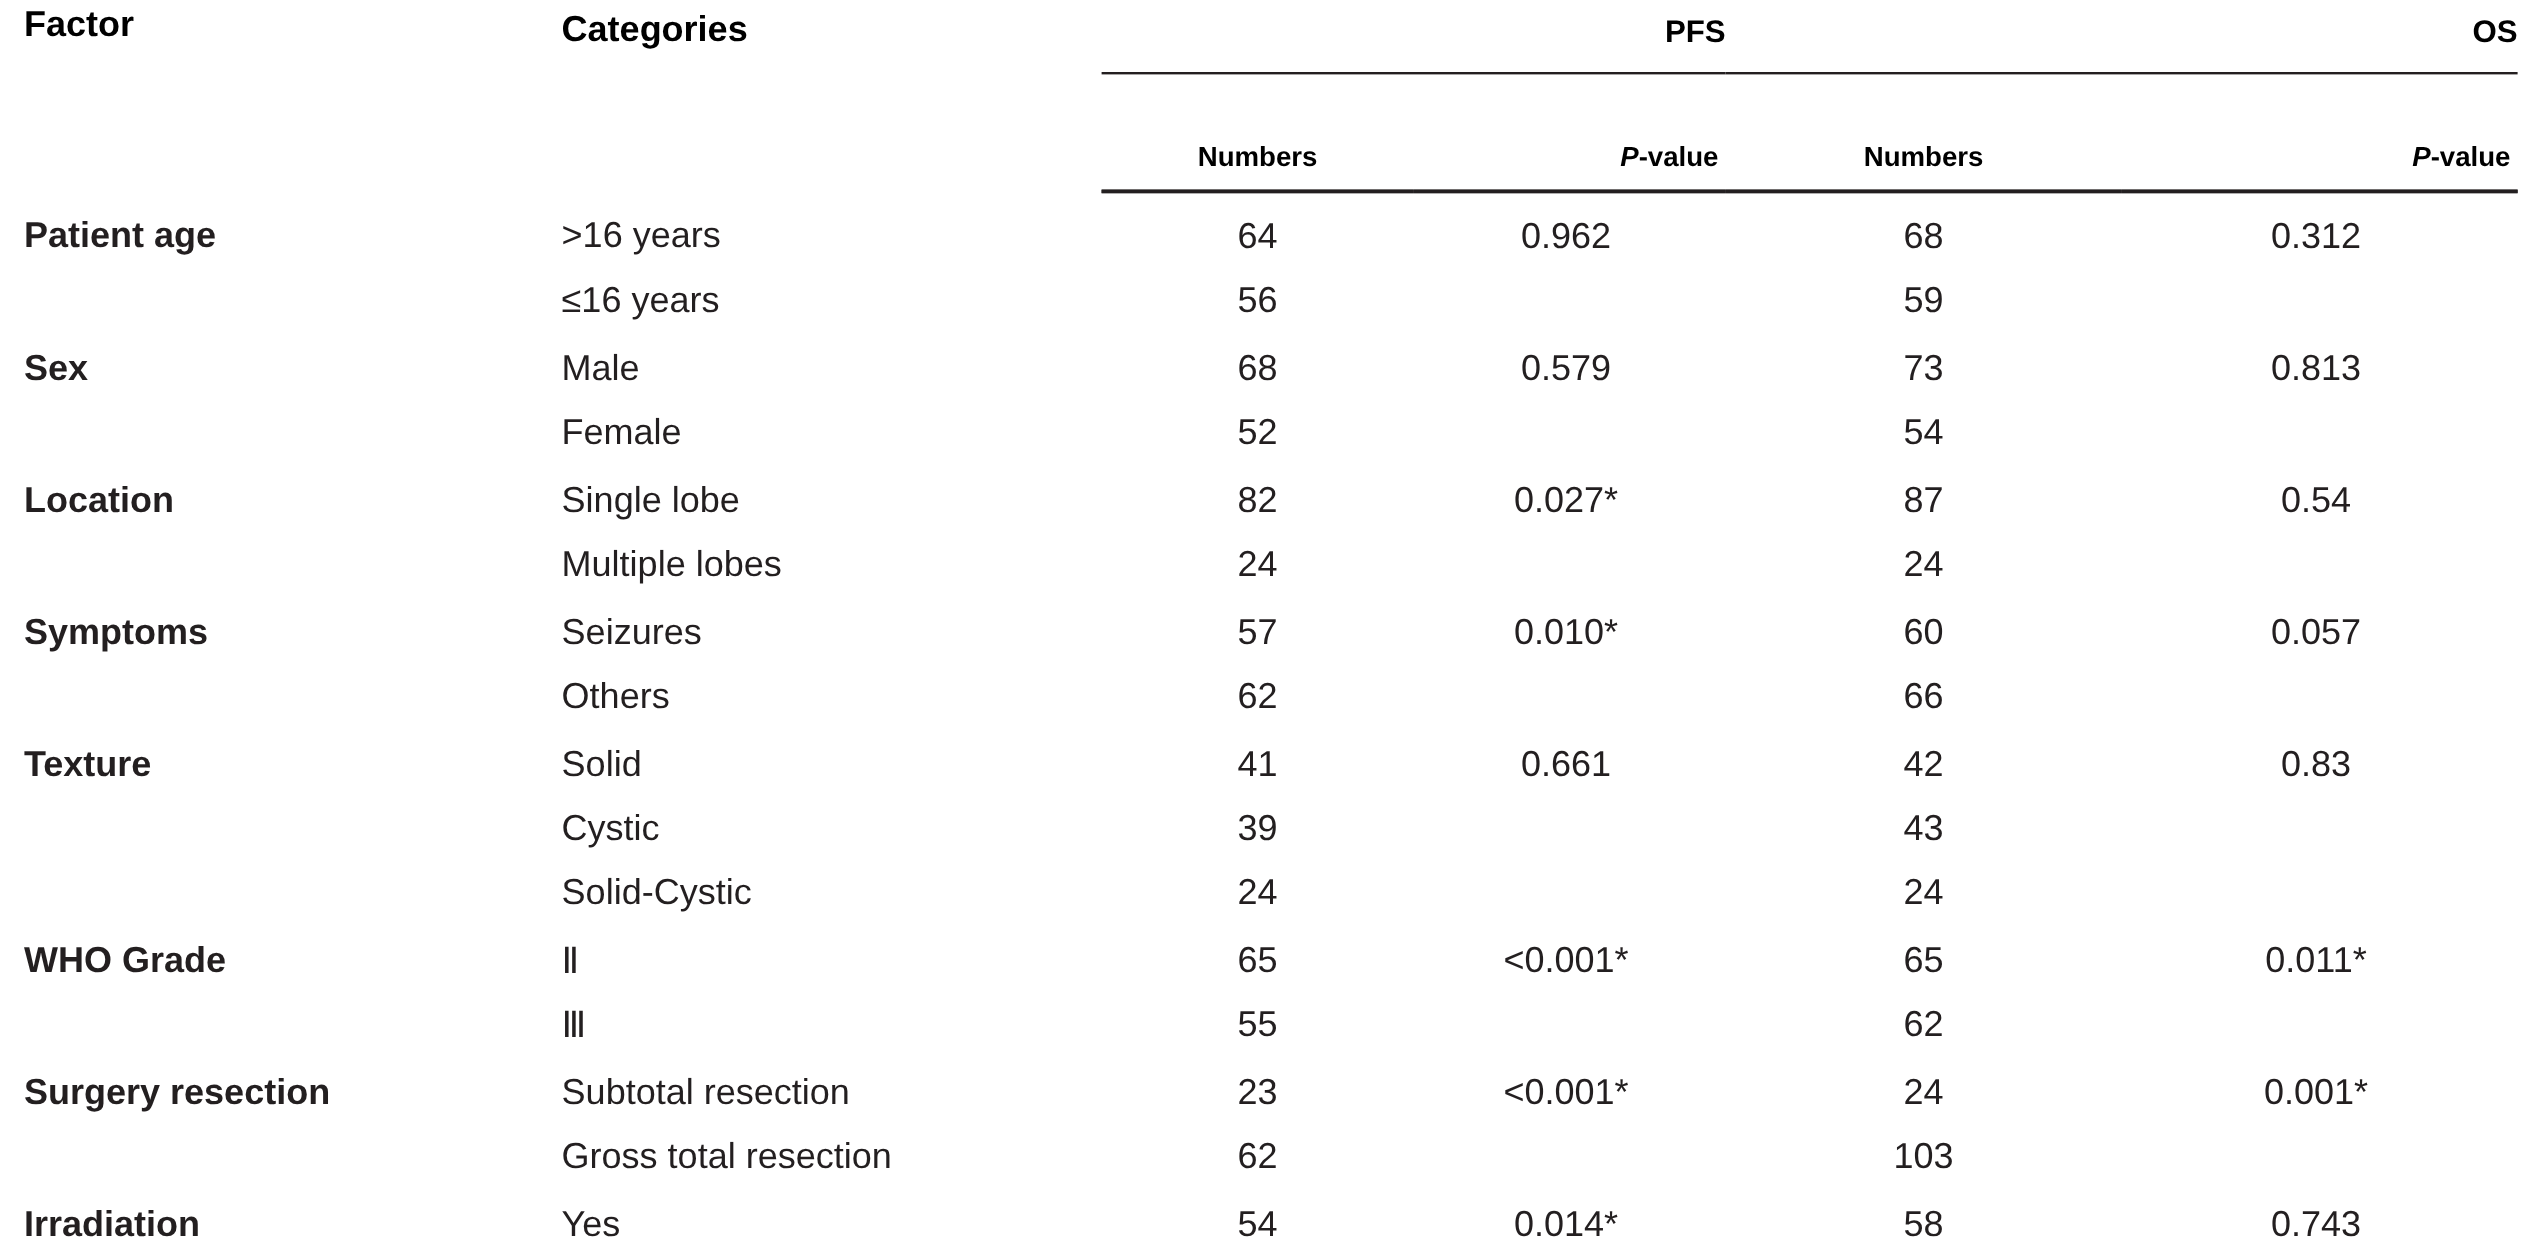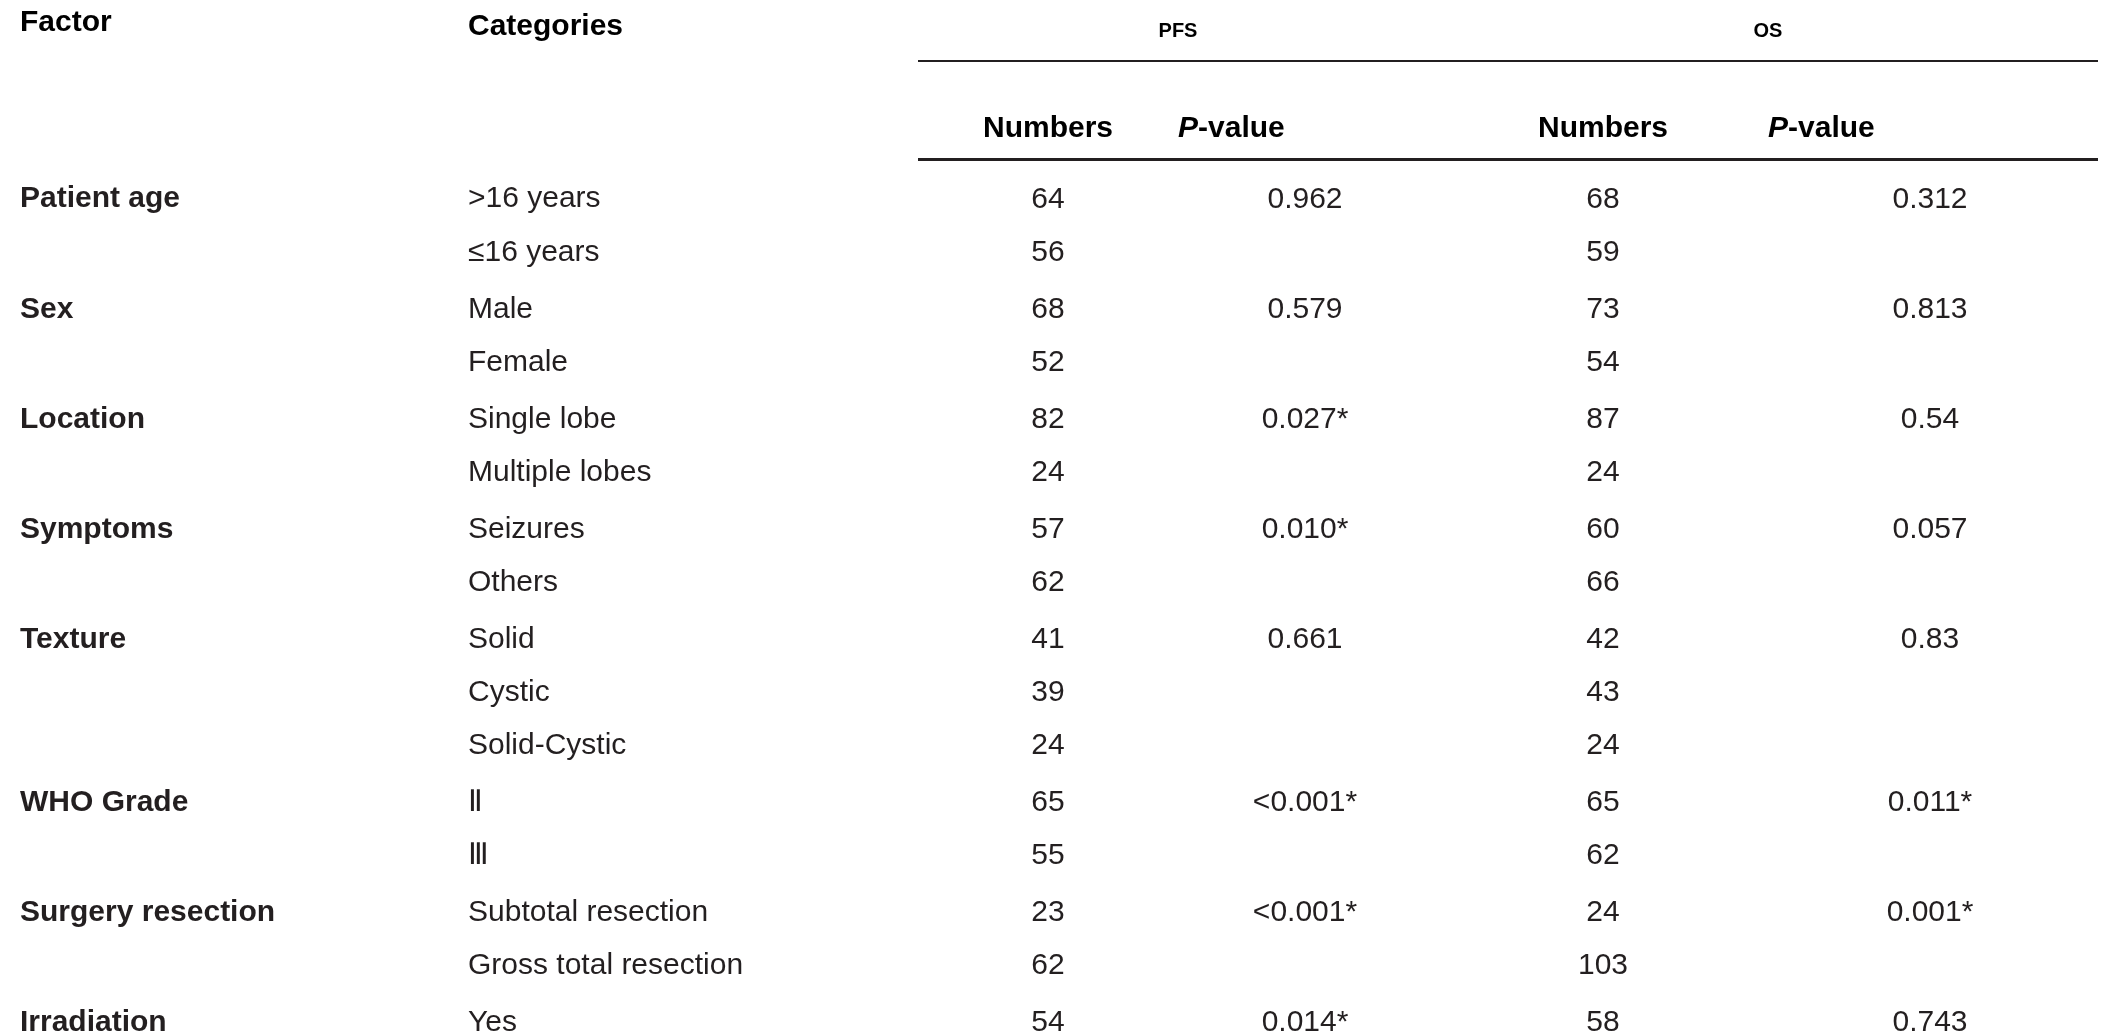--- a/index.html
+++ b/index.html
@@ -48,35 +48,35 @@
   .hdr-row1 th.group {
     text-align: center;
   }
   .group-rule {
     border-bottom: 2px solid #231f20;
     margin: 10px 0 0 0;
     height: 0;
   }
   .group-label {
     display: block;
-    text-align: center;
+    text-align: right;
     font-weight: bold;
-    font-size: 20px;
+    font-size: 26px;
     padding-bottom: 8px;
   }
   .hdr-row2 th {
     height: 70px;
     padding-bottom: 14px;
-    font-size: 30px;
+    font-size: 23px;
   }
   .hdr-row2 th.num {
     text-align: center;
   }
   .hdr-row2 th.pval {
-    text-align: left;
+    text-align: right;
     padding-right: 6px;
   }
   .thick-bottom { border-bottom: 3px solid #231f20; }
 
   tbody td {
     font-size: 30px;
     font-weight: normal;
     padding: 0;
     height: 53px;
     vertical-align: middle;

